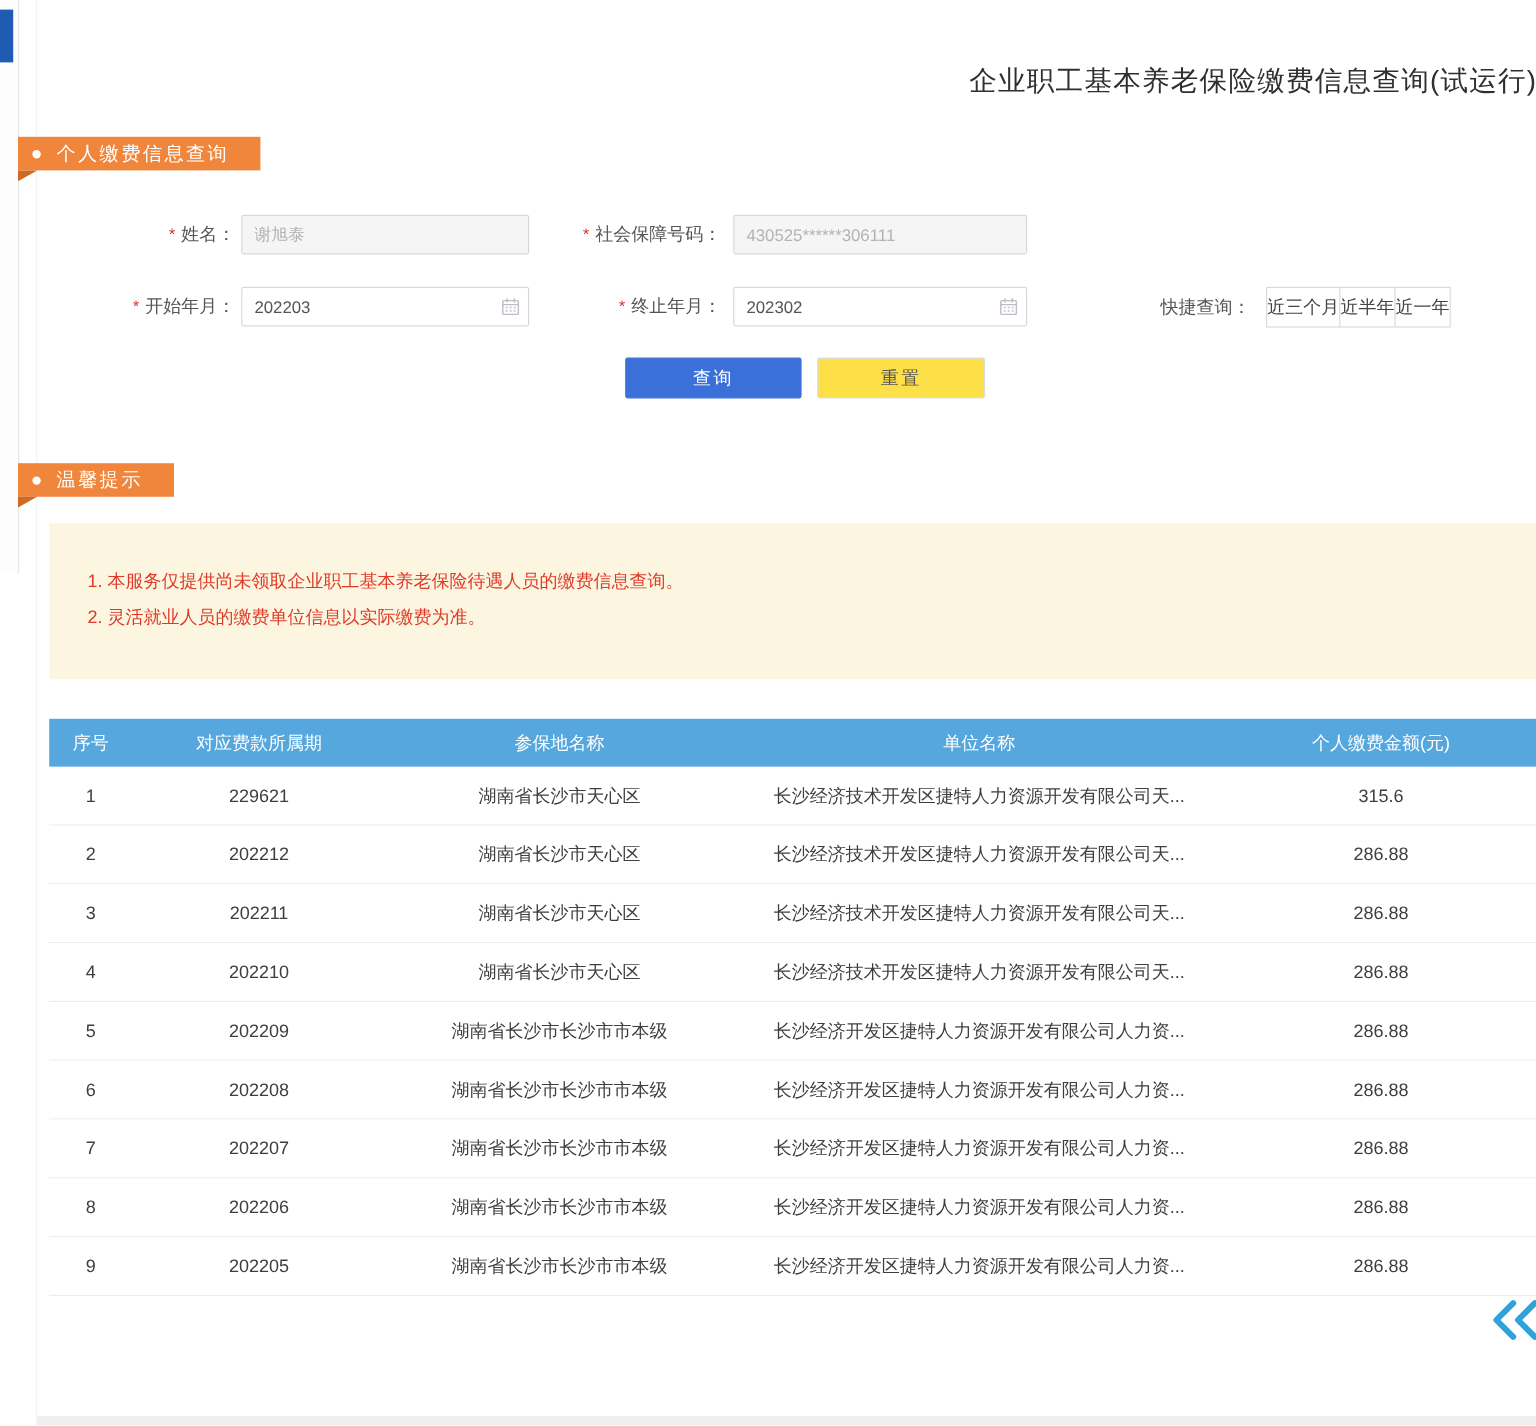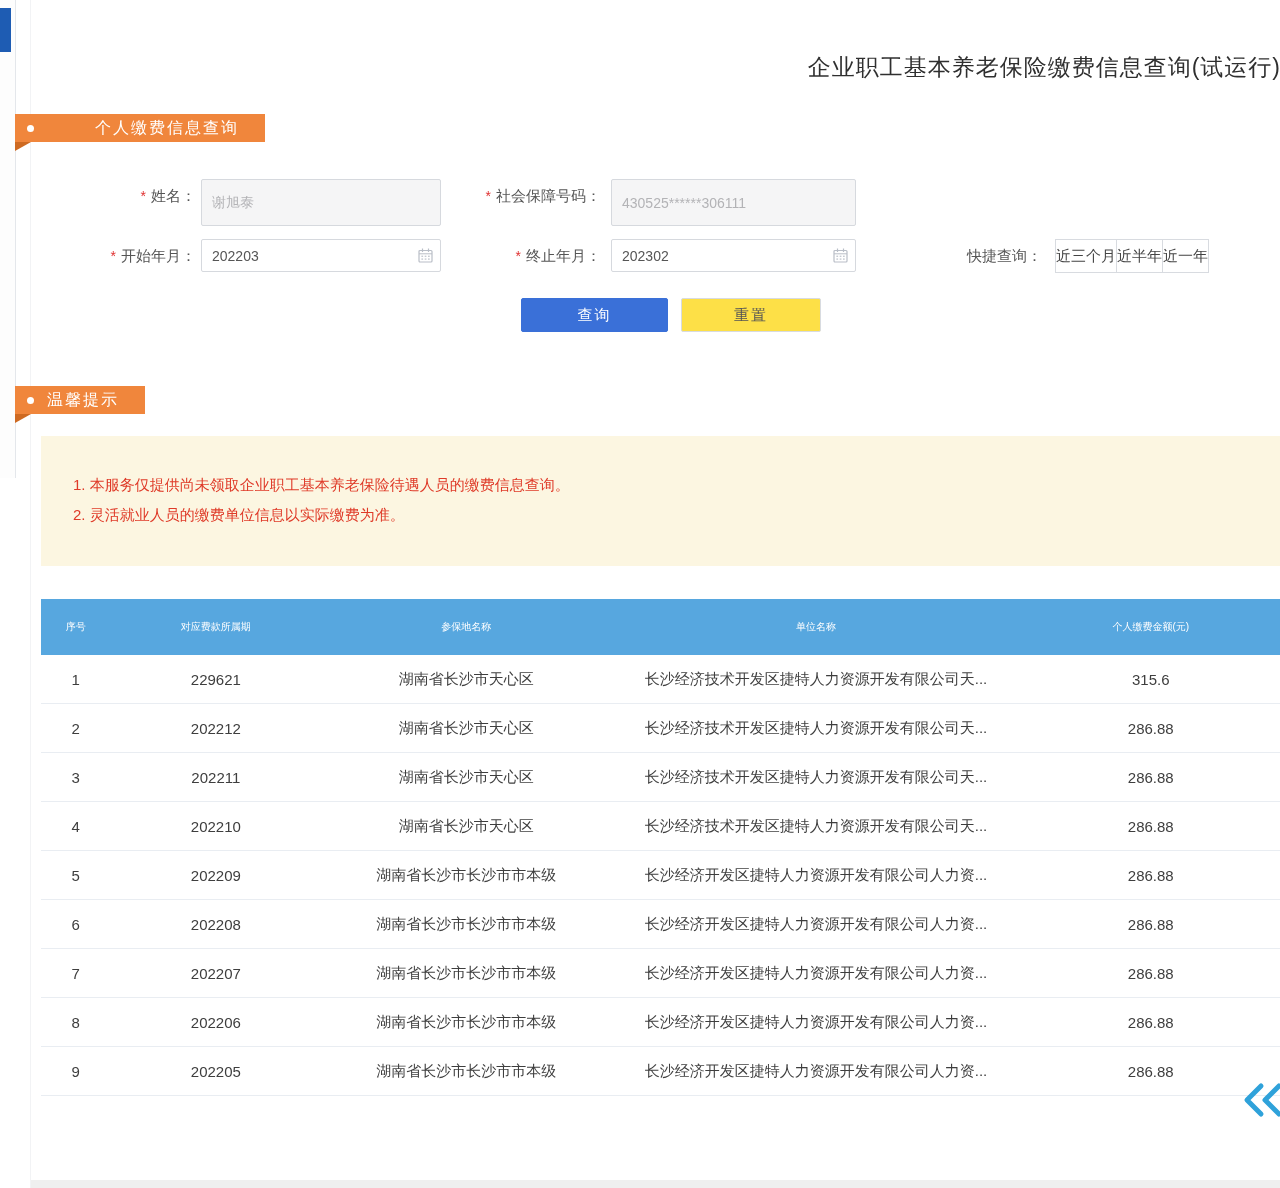--- a/index.html
+++ b/index.html
@@ -14,47 +14,47 @@
   
   .main{position:absolute;left:30px;top:0;width:1250px;height:1188px;background:#ffffff;border-left:1px solid #f2f3f5;}
   .main::after{content:"";position:absolute;left:0;right:0;bottom:0;height:8px;background:#efefef;}
   .page-title{position:absolute;top:52px;left:0;width:100%;text-align:right;font-size:23px;font-weight:400;color:#2f2f2f;letter-spacing:1px;margin:0;}
   
   .ribbon{position:absolute;left:-16px;height:28px;background:#f0863c;color:#fff;display:flex;align-items:center;
     padding:0 26px 0 12px;font-size:16px;letter-spacing:2px;}
   .ribbon .dot{width:7px;height:7px;border-radius:50%;background:#ffffff;margin-right:13px;flex:none;}
   .ribbon::after{content:"";position:absolute;left:0;top:100%;width:0;height:0;
     border-top:9px solid #ce6a22;border-right:16px solid transparent;}
-  .ribbon.r1{top:114px;gap:48px;}
+  .ribbon.r1{top:114px;}
   .ribbon.r2{top:386px;}
   
   .f-label{position:absolute;height:33px;line-height:33px;text-align:right;font-size:15px;color:#555;white-space:nowrap;}
   .req{color:#e03131;font-style:normal;margin-right:5px;font-size:14px;}
-  .inp{position:absolute;box-sizing:border-box;height:47px;border:1px solid #d6d9de;border-radius:2px;
+  .inp{position:absolute;box-sizing:border-box;height:33px;border:1px solid #d6d9de;border-radius:2px;
     font-size:14px;padding:0 10px;font-family:"Liberation Sans","DejaVu Sans",sans-serif;outline:none;background:#fff;color:#555;}
   .inp.disabled{background:#f5f5f6;color:#b3b3b6;}
   .date-wrap{position:absolute;height:33px;}
   .date-wrap .inp{position:static;width:100%;height:100%;padding-right:30px;}
   .date-wrap .cal{position:absolute;right:8px;top:9px;cursor:pointer;}
   .quick{position:absolute;display:flex;align-items:center;}
   .q-label{font-size:15px;color:#555;margin-right:13px;white-space:nowrap;}
   .qbtn{box-sizing:border-box;height:34px;padding:0 0;background:#fff;border:1px solid #d8dbe0;
     font-size:15px;color:#444;cursor:pointer;margin-left:-1px;font-family:inherit;white-space:nowrap;}
   .qbtn:first-of-type{margin-left:0;}
   .btn{position:absolute;box-sizing:border-box;height:34px;border-radius:2px;font-size:15px;cursor:pointer;
     font-family:inherit;letter-spacing:2px;}
   .btn-primary{background:#3a70d8;border:1px solid #3a70d8;color:#fff;}
   .btn-plain{background:#fde047;border:1px solid #d8dbe0;color:#555;}
   
   .notice{position:absolute;left:10px;right:0;top:436px;height:130px;background:#fcf6e1;box-sizing:border-box;
     padding:36px 20px 0 32px;}
   .notice p{margin:0 0 5px 0;font-size:15px;line-height:25px;color:#df3a28;}
   
   .table{position:absolute;left:10px;right:0;top:599px;}
-  .thead{display:flex;height:56px;align-items:center;background:#57a7df;color:#ffffff;font-size:10px;}
+  .thead{display:flex;height:40px;align-items:center;background:#57a7df;color:#ffffff;font-size:15px;}
   .trow{display:flex;height:48px;align-items:center;background:#fff;border-bottom:1px solid #e9edf2;font-size:15px;color:#3e3e3e;}
   .c{text-align:center;box-sizing:border-box;padding:0 6px;white-space:nowrap;overflow:hidden;text-overflow:ellipsis;}
   .c1{width:5.6%;}.c2{width:17%;}.c3{width:23.4%;}.c4{width:33%;}.c5{width:21%;}
   
   .collapse{position:absolute;right:-3px;top:1082px;width:42px;height:36px;cursor:pointer;}
 </style>
 </head>
 <body>
 
 <div class="left-strip"></div>

